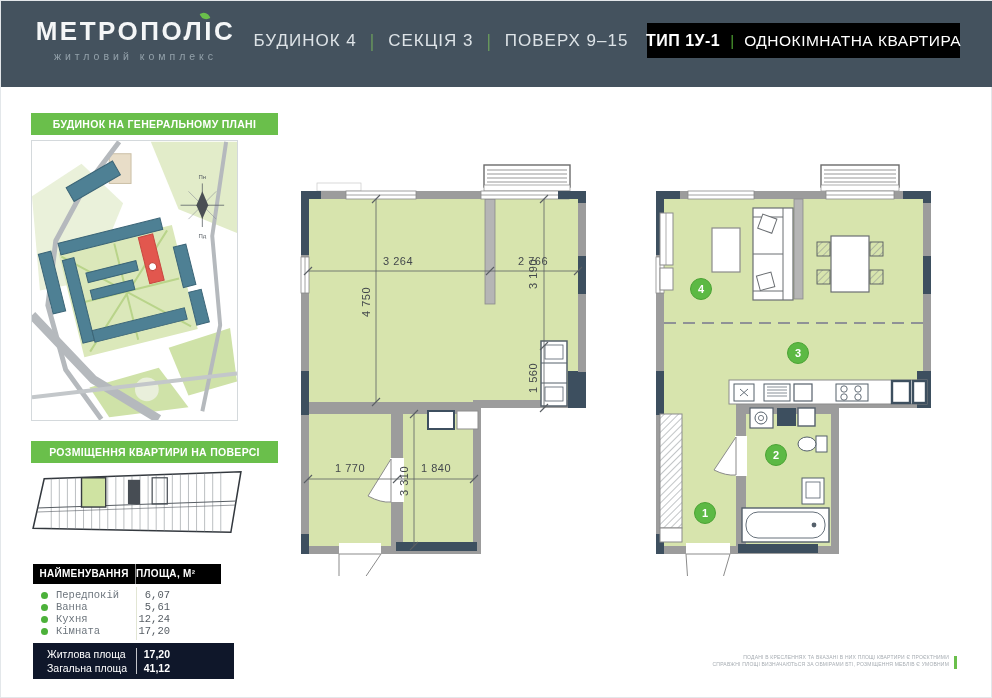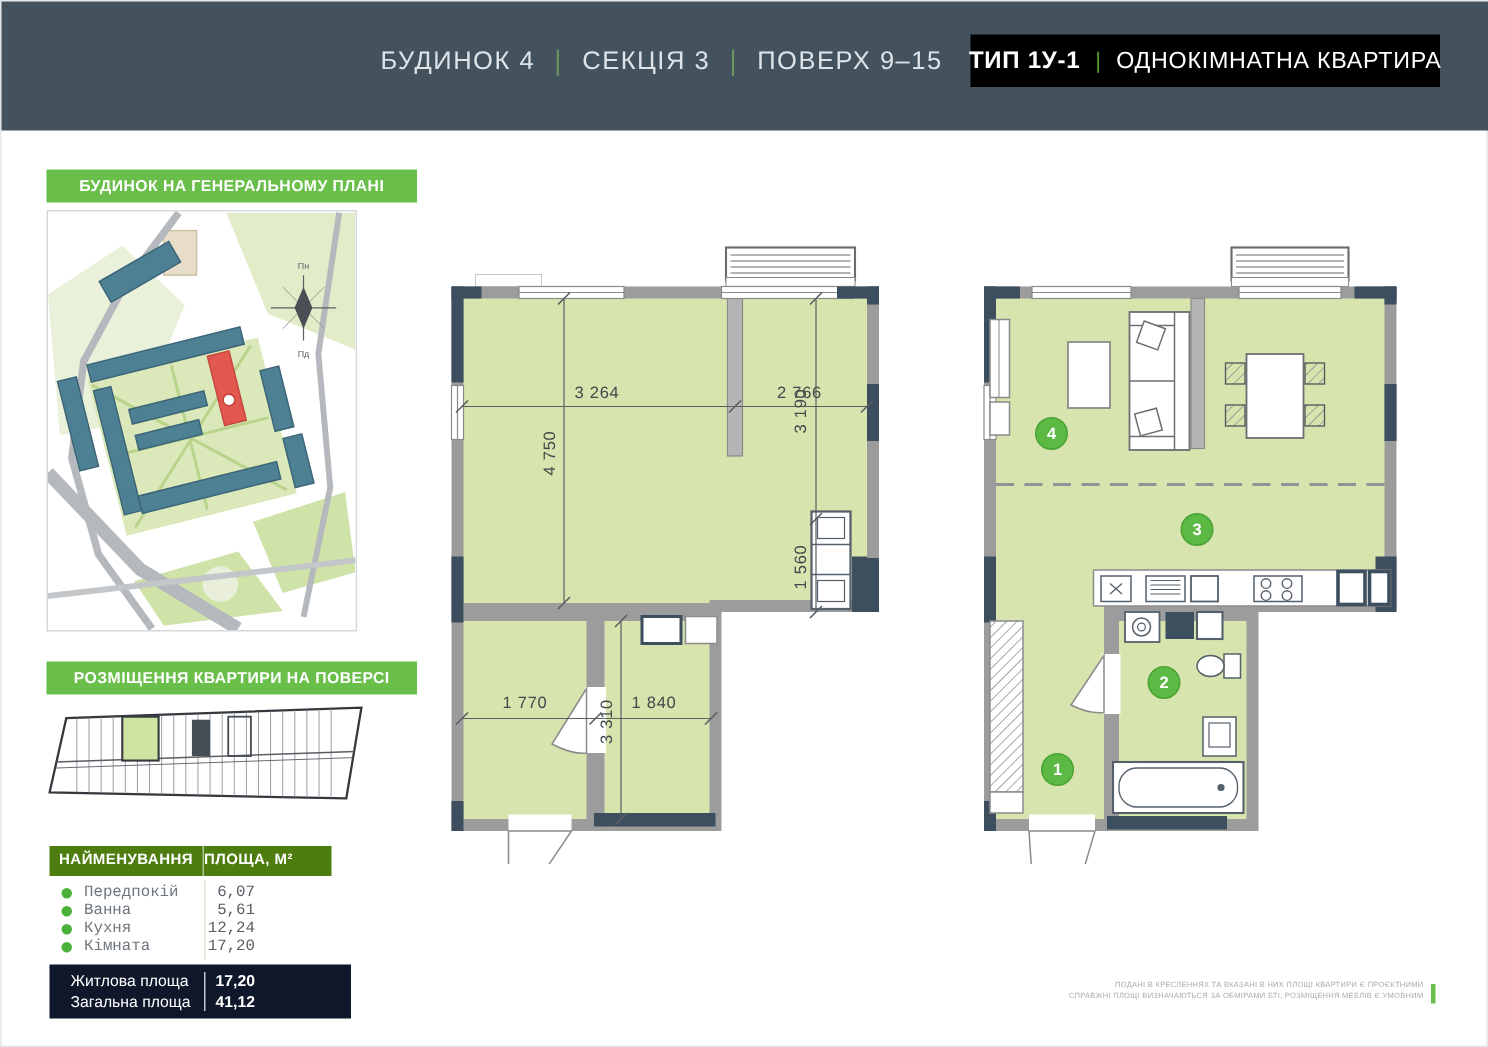--- a/index.html
+++ b/index.html
@@ -31,21 +31,21 @@
                 font-size:10.5px; font-weight:bold; text-align:center; line-height:22px;
                 letter-spacing:.3px; }
   .lbl-master { left:30px; top:112px; }
   .lbl-floor  { left:30px; top:440px; }
   .masterplan { position:absolute; left:30px; top:139px; width:207px; height:281px;
                 border:1px solid #d4d9dc; background:#fff; }
   .floorplate { position:absolute; left:22px; top:466px; width:224px; height:70px; }
 
   
   .area-table { position:absolute; left:32px; top:563px; width:201px; font-size:10.5px; }
-  .tbl-head { display:flex; width:188px; height:20px; background:#4d7c0f; color:#fff; font-weight:bold;
+  .tbl-head { display:flex; width:188px; height:20px; background:#000000; color:#fff; font-weight:bold;
               font-size:10px; letter-spacing:.3px; }
   .tbl-head .c1 { flex:0 0 103px; text-align:center; line-height:20px; border-right:1px solid rgba(255,255,255,.55); }
   .tbl-head .c2 { flex:1; line-height:20px; }
   .tbl-rows { position:relative; width:188px; padding:5px 0 6px; }
   .tbl-rows .vdiv { position:absolute; left:103px; top:3px; bottom:3px; width:1px; background:#e2e6d4; }
   .trow { position:relative; height:12px; display:flex; align-items:center;font-family:Liberation Mono, monospace; }
   .trow .bullet { width:7px; height:7px; border-radius:50%; background:#4cb13a; margin-left:8px; }
   .trow .rl { margin-left:8px; color:#6e767e; }
   .trow .rv { position:absolute; left:103px; width:34px; text-align:right; color:#565d64; }
   .tbl-sum { position:relative; width:201px; background:#0f172a; padding:4px 0; }
@@ -65,20 +65,27 @@
   .disclaimer { position:absolute; right:34px; top:653px; padding-right:8px; text-align:right;
                 color:#a6acb2; font-size:5px; line-height:7px; letter-spacing:.2px; }
   .disclaimer .bar { position:absolute; right:0; top:2px; width:3px; height:13px; background:#6abf4b; }
 </style>
 </head>
 <body>
 
 <div class="page">
 
   <div class="header">
+    <div class="logo">
+      <div class="logo-title">
+        <span>МЕТРОПОЛІС</span>
+        <span class="leaf"></span>
+      </div>
+      <div class="logo-subtitle">житловий комплекс</div>
+    </div>
     <div class="header-info">
       <span>БУДИНОК 4</span>
       <span class="sep">|</span>
       <span>СЕКЦІЯ 3</span>
       <span class="sep">|</span>
       <span>ПОВЕРХ 9–15</span>
     </div>
     <div class="type-badge">
       <span class="t">ТИП 1У-1</span>
       <span class="sep">|</span>

